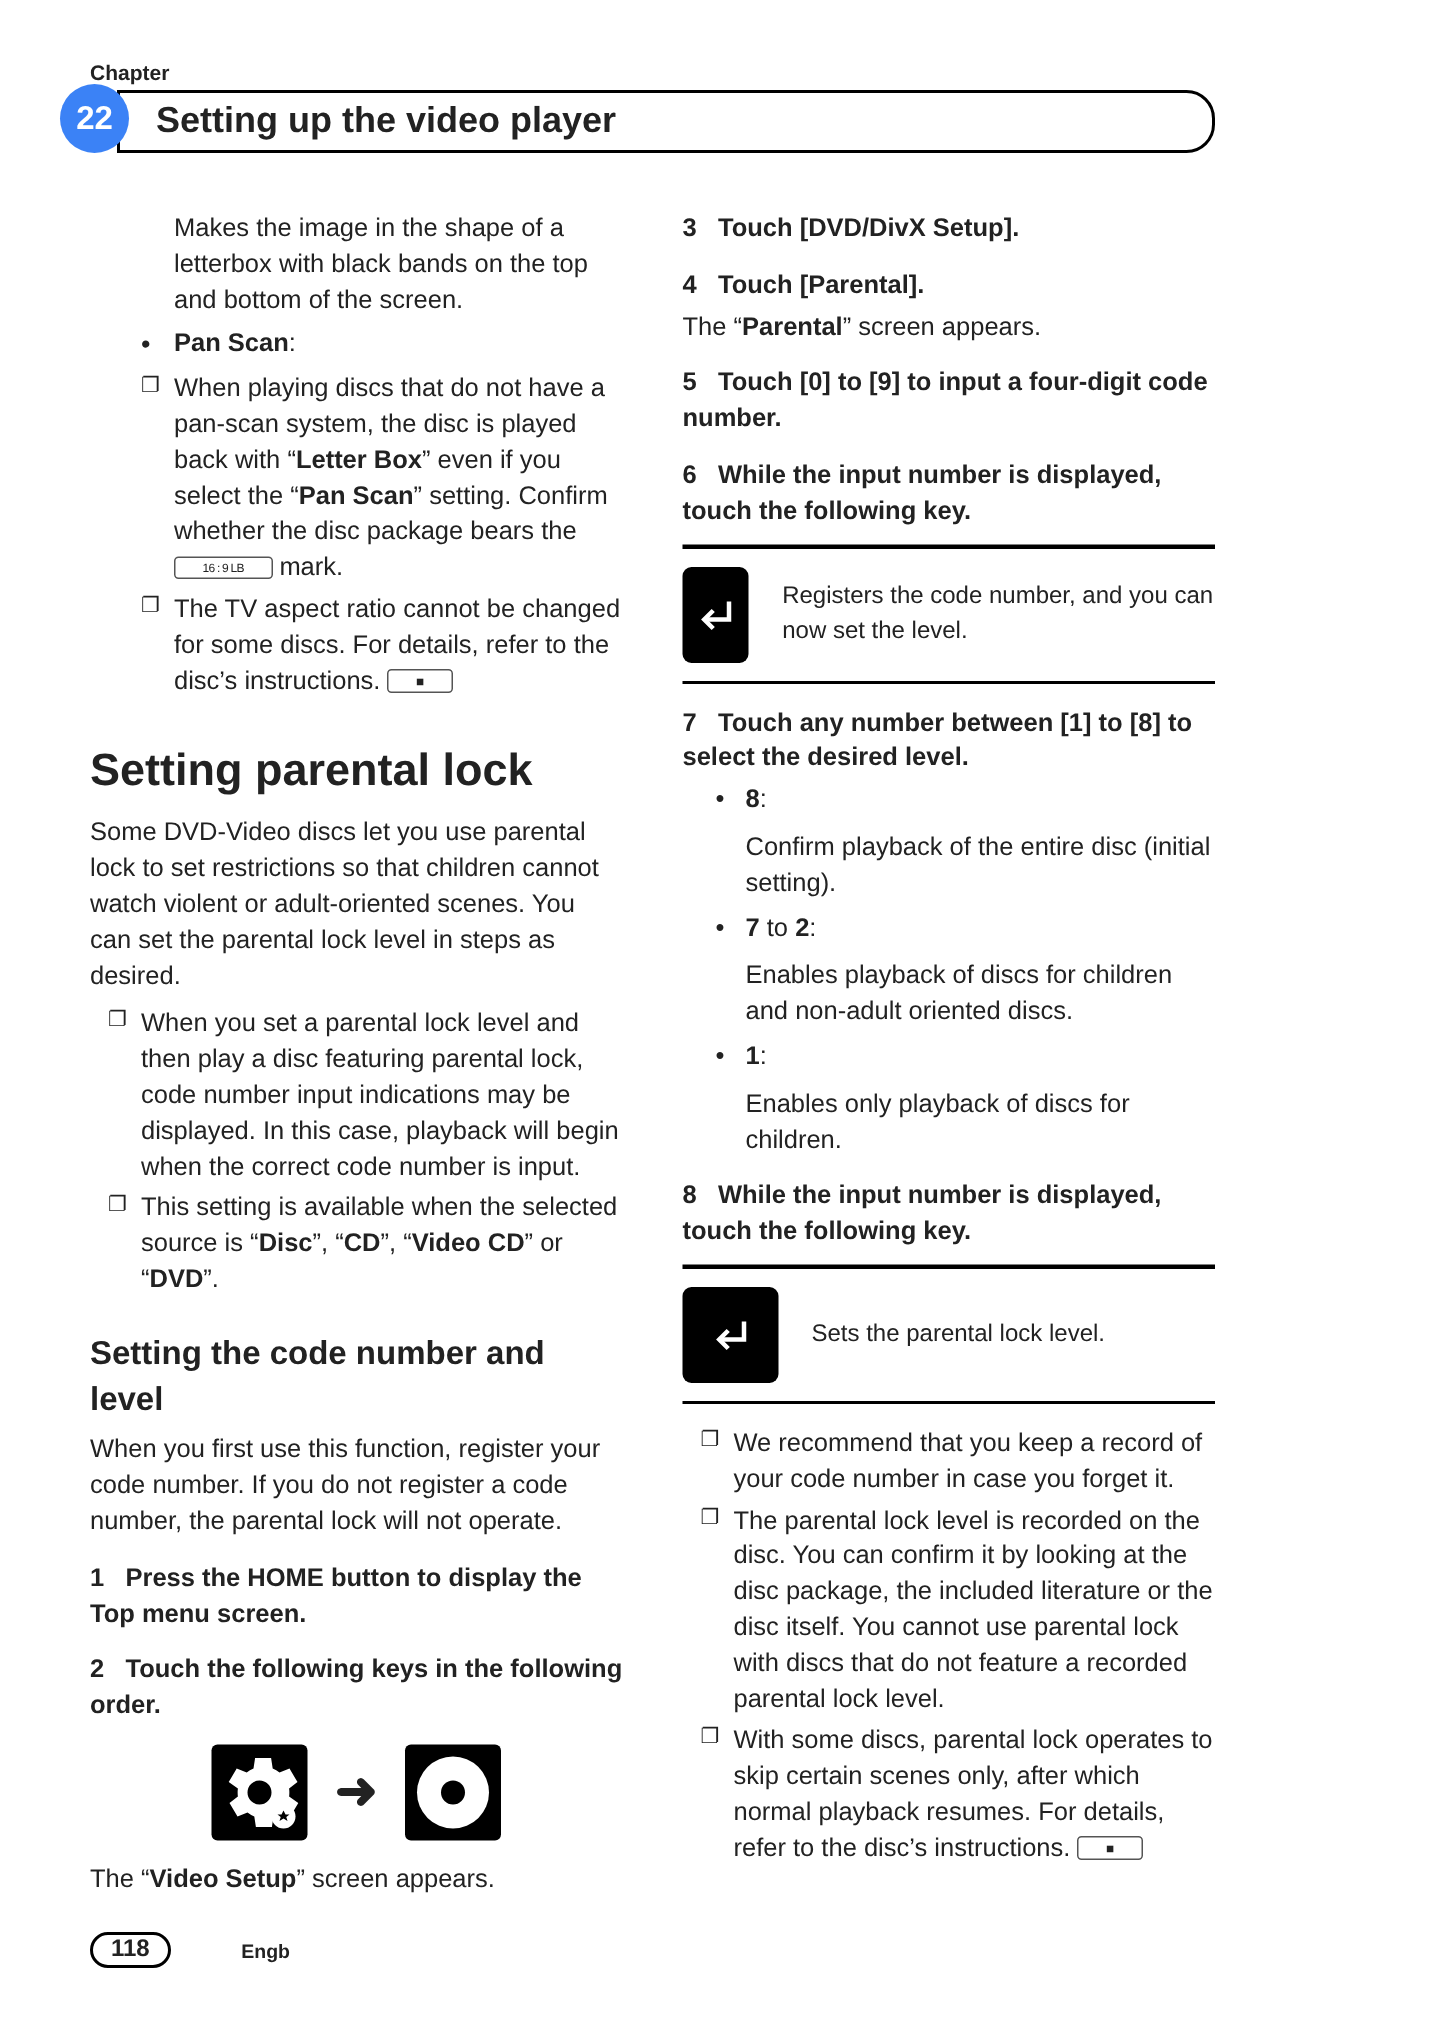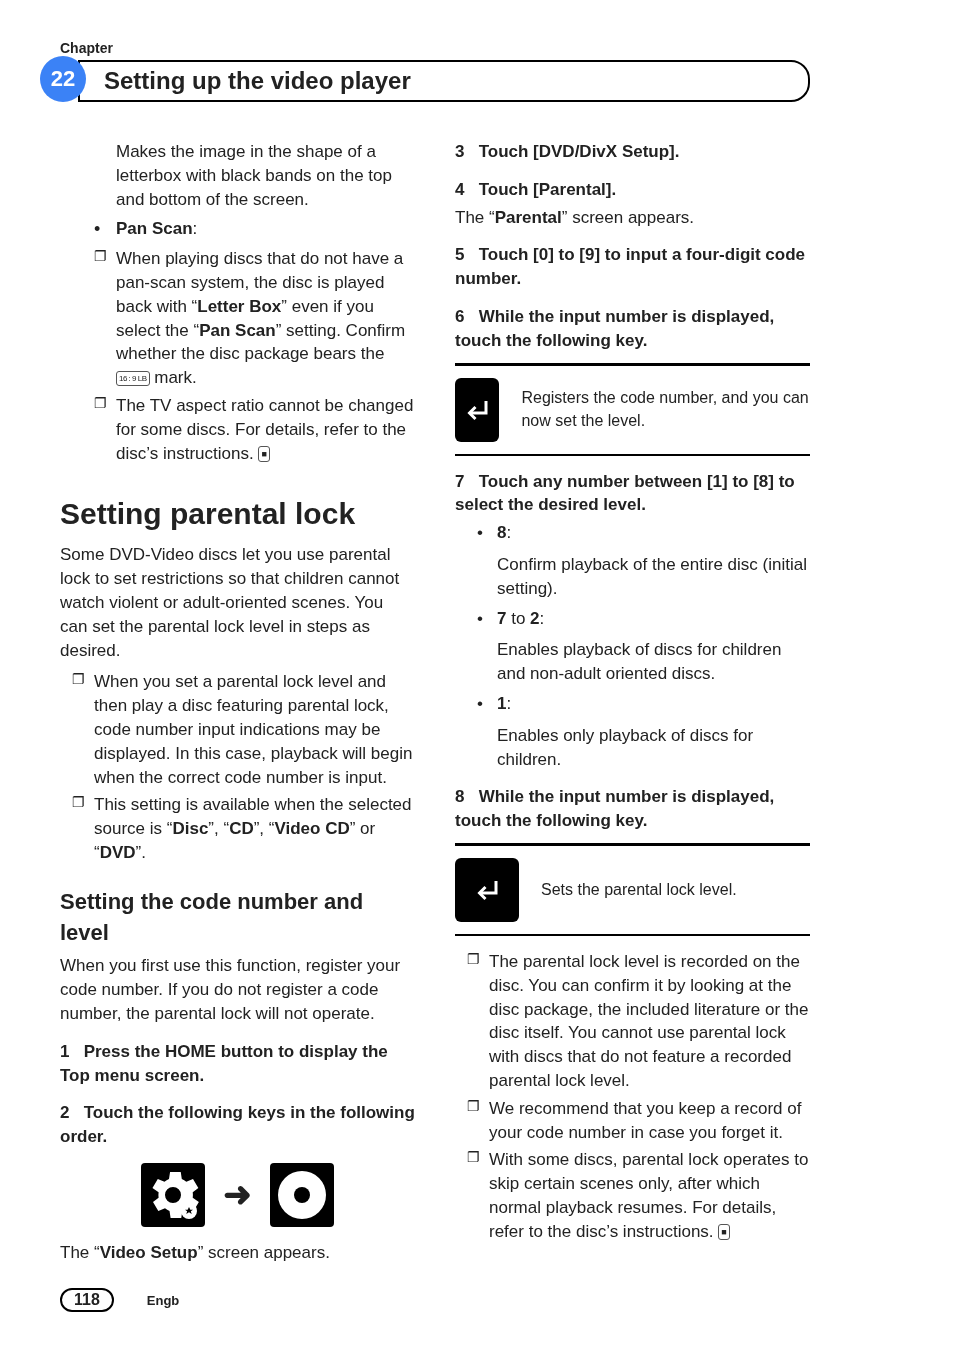--- a/index.html
+++ b/index.html
@@ -173,32 +173,32 @@
     font-size: 34px;
     font-weight: bold;
   }
   .end-mark, .lb-mark {
     display: inline-flex;
     align-items: center;
     justify-content: center;
     border: 1.5px solid #555;
     border-radius: 3px;
     font-size: 9px;
-    padding: 0 2px;
+    padding: 0 18px;
     height: 14px;
     vertical-align: middle;
   }
   .lb-mark { letter-spacing: -0.5px; font-size:8px; height:13px;}
   .footer {
     position: absolute;
     bottom: 40px;
     left: 60px;
     display: flex;
     align-items: center;
-    gap: 14px;
+    gap: 28px;
   }
   .page-num {
     border: 2px solid #000;
     border-radius: 14px;
     padding: 1px 12px;
     font-weight: bold;
     font-size: 16px;
   }
   .engb {
     font-size: 13px;
@@ -351,22 +351,22 @@
         <svg viewBox="0 0 24 24" stroke="#fff" stroke-width="2" fill="none">
               <path d="M18 6v8H8"></path>
               <path d="M11 10l-4 4 4 4"></path>
             </svg>
       </div>
       <div class="key-desc">Sets the parental lock level.</div>
     </div>
     <hr class="hr-thin">
 
     <ul class="notes2">
+      <li>We recommend that you keep a record of your code number in case you forget it.</li>
       <li>The parental lock level is recorded on the disc. You can confirm it by looking at the disc package, the included literature or the disc itself. You cannot use parental lock with discs that do not feature a recorded parental lock level.</li>
-      <li>We recommend that you keep a record of your code number in case you forget it.</li>
       <li>
         <span>With some discs, parental lock operates to skip certain scenes only, after which normal playback resumes. For details, refer to the disc’s instructions.</span>
         <span class="end-mark">■</span>
       </li>
     </ul>
   </div>
 </div>
 
 <div class="footer">
   <div class="page-num">118</div>

